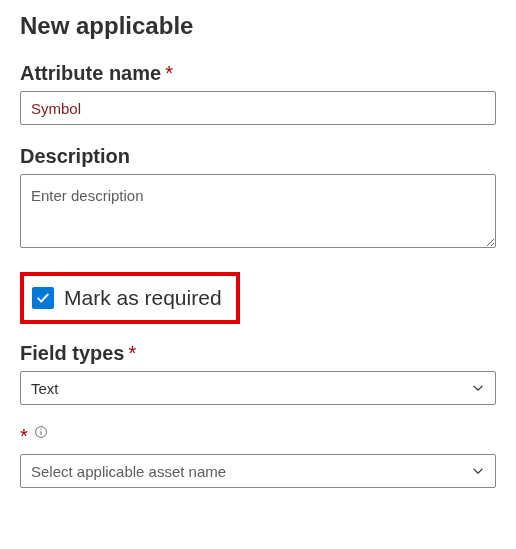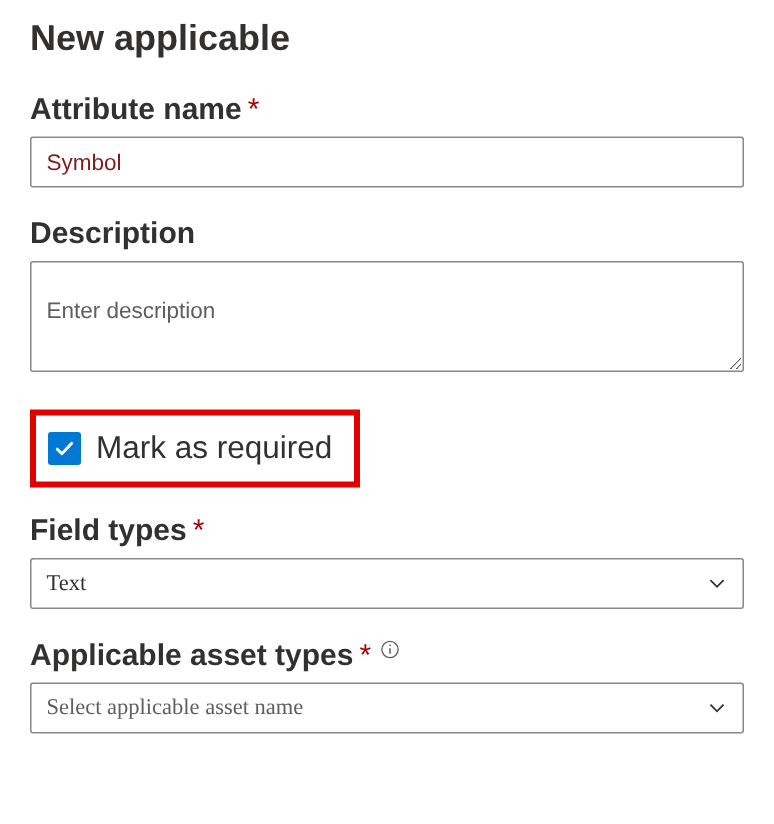--- a/index.html
+++ b/index.html
@@ -47,21 +47,21 @@
       font-size: 15px;
       border: 1px solid #8a8886;
       border-radius: 2px;
       outline: none;
       font-family: inherit;
       color: #7f1d1d;
     }
     .textarea-input {
       width: 100%;
       height: 74px;
-      padding: 24px 10px;
+      padding: 12px 10px;
       font-size: 15px;
       border: 1px solid #8a8886;
       border-radius: 2px;
       outline: none;
       font-family: inherit;
       resize: both;
       color: #323130;
     }
     .textarea-input::placeholder, .text-input::placeholder { color: #605e5c; }
     .checkbox-row {
@@ -96,21 +96,20 @@
       height: 34px;
       padding: 6px 10px;
       font-size: 15px;
       border: 1px solid #8a8886;
       border-radius: 2px;
       display: flex;
       align-items: center;
       justify-content: space-between;
       background: #fff;
       cursor: pointer;
-      font-family: Liberation Serif, serif;
     }
     .select-value { color: #323130; }
     .select-placeholder { color: #605e5c; }
     .chevron {
       width: 14px;
       height: 14px;
       display: flex;
       align-items: center;
     }
     .chevron svg { width: 14px; height: 14px; stroke: #323130; }
@@ -158,21 +157,20 @@
     <span class="chevron">
       <svg viewBox="0 0 16 16" fill="none" stroke-width="1.4">
           <polyline points="3,5.5 8,10.5 13,5.5"></polyline>
         </svg>
     </span>
   </div>
 </div>
 
 <div class="field-group">
   <div class="field-label">
-    <span>Applicable asset types</span>
     <span class="required-mark">*</span>
     <span class="info-icon">
       <svg viewBox="0 0 16 16" fill="none" stroke="#605e5c" stroke-width="1">
           <circle cx="8" cy="8" r="6.2"></circle>
           <line x1="8" y1="7" x2="8" y2="11.2" stroke-width="1.2"></line>
           <circle cx="8" cy="4.8" r="0.7" fill="#605e5c" stroke="none"></circle>
         </svg>
     </span>
   </div>
   <div class="select-input">

